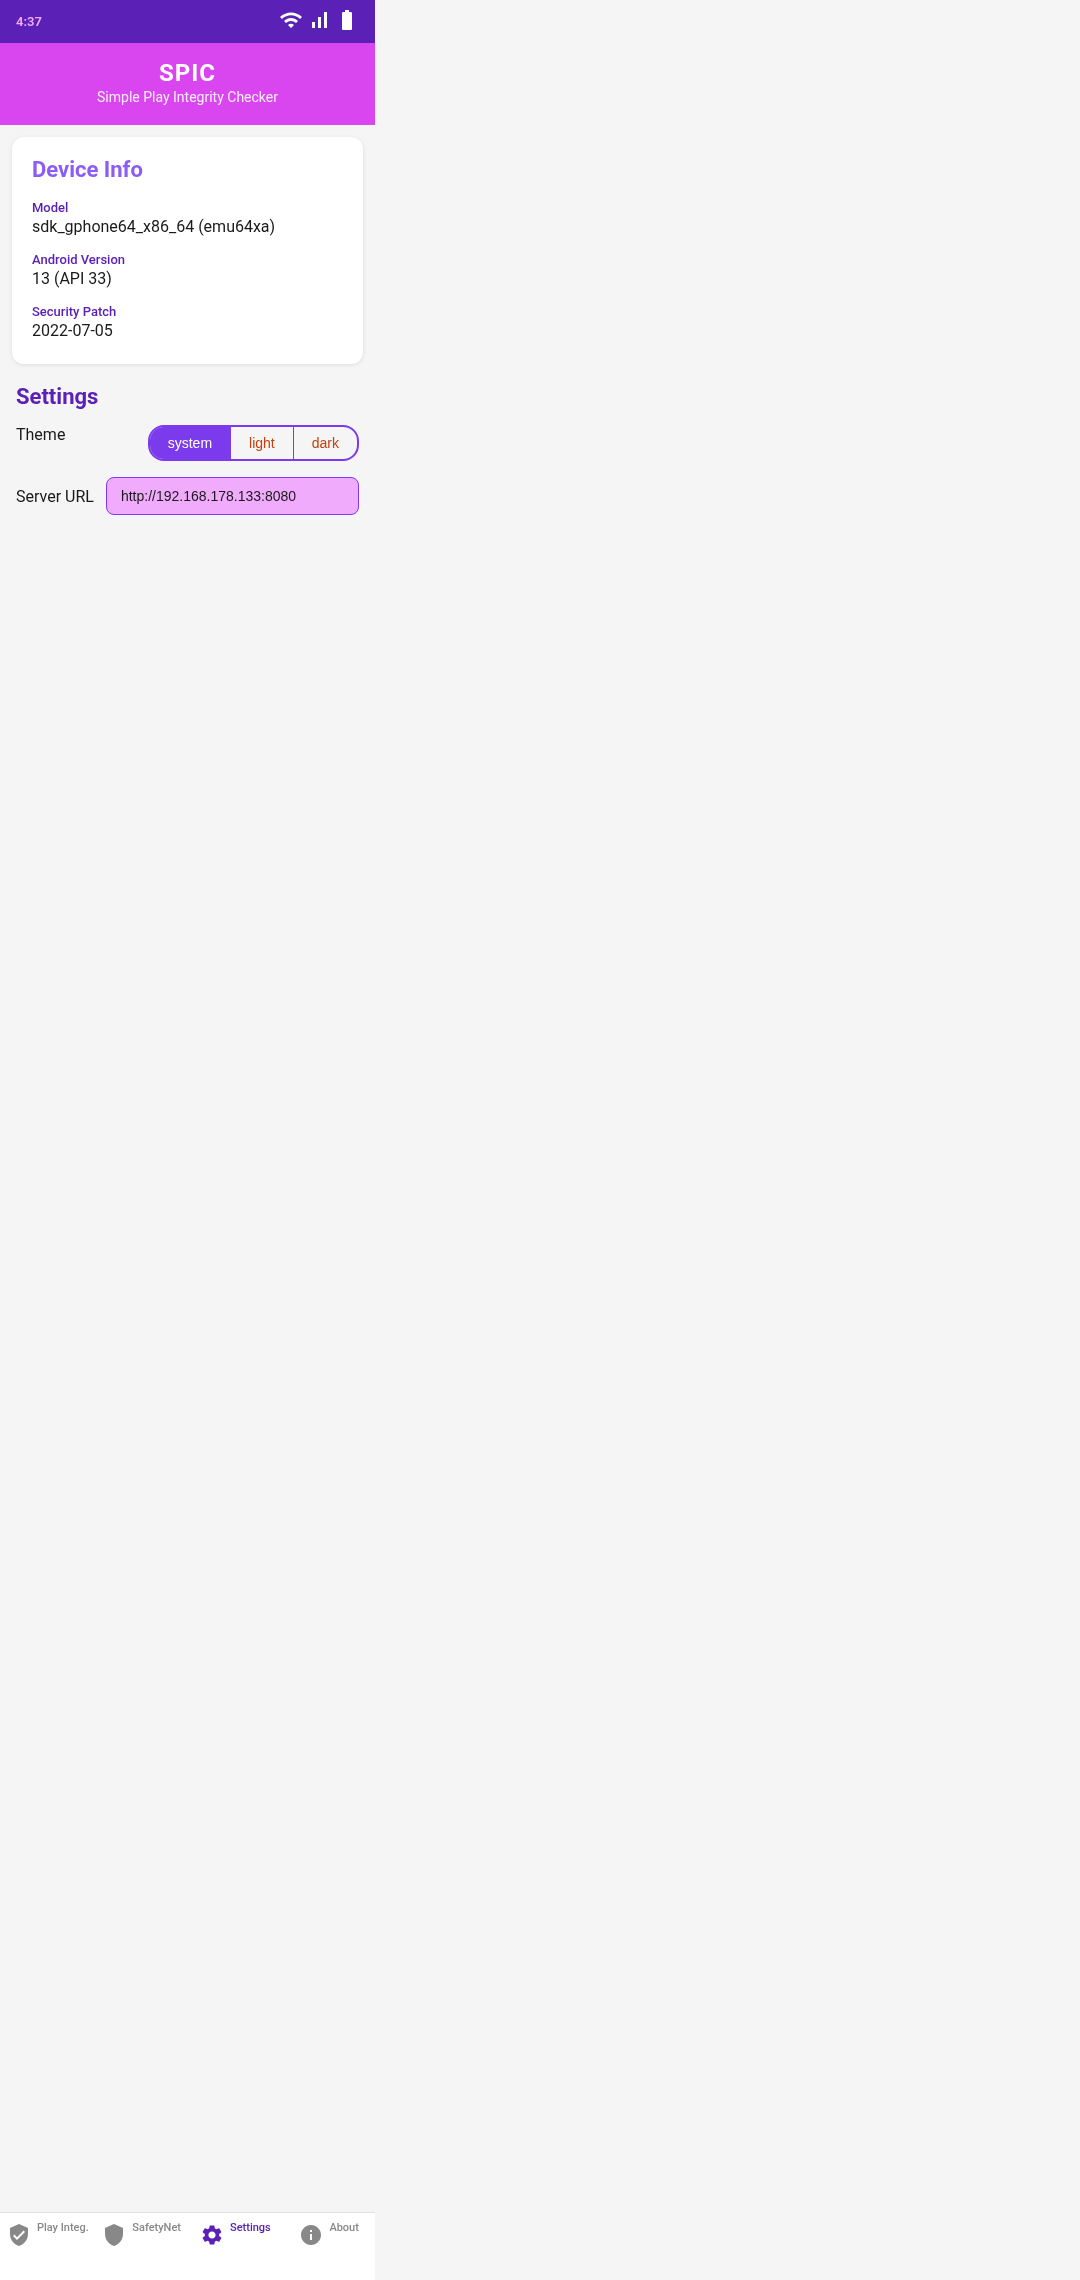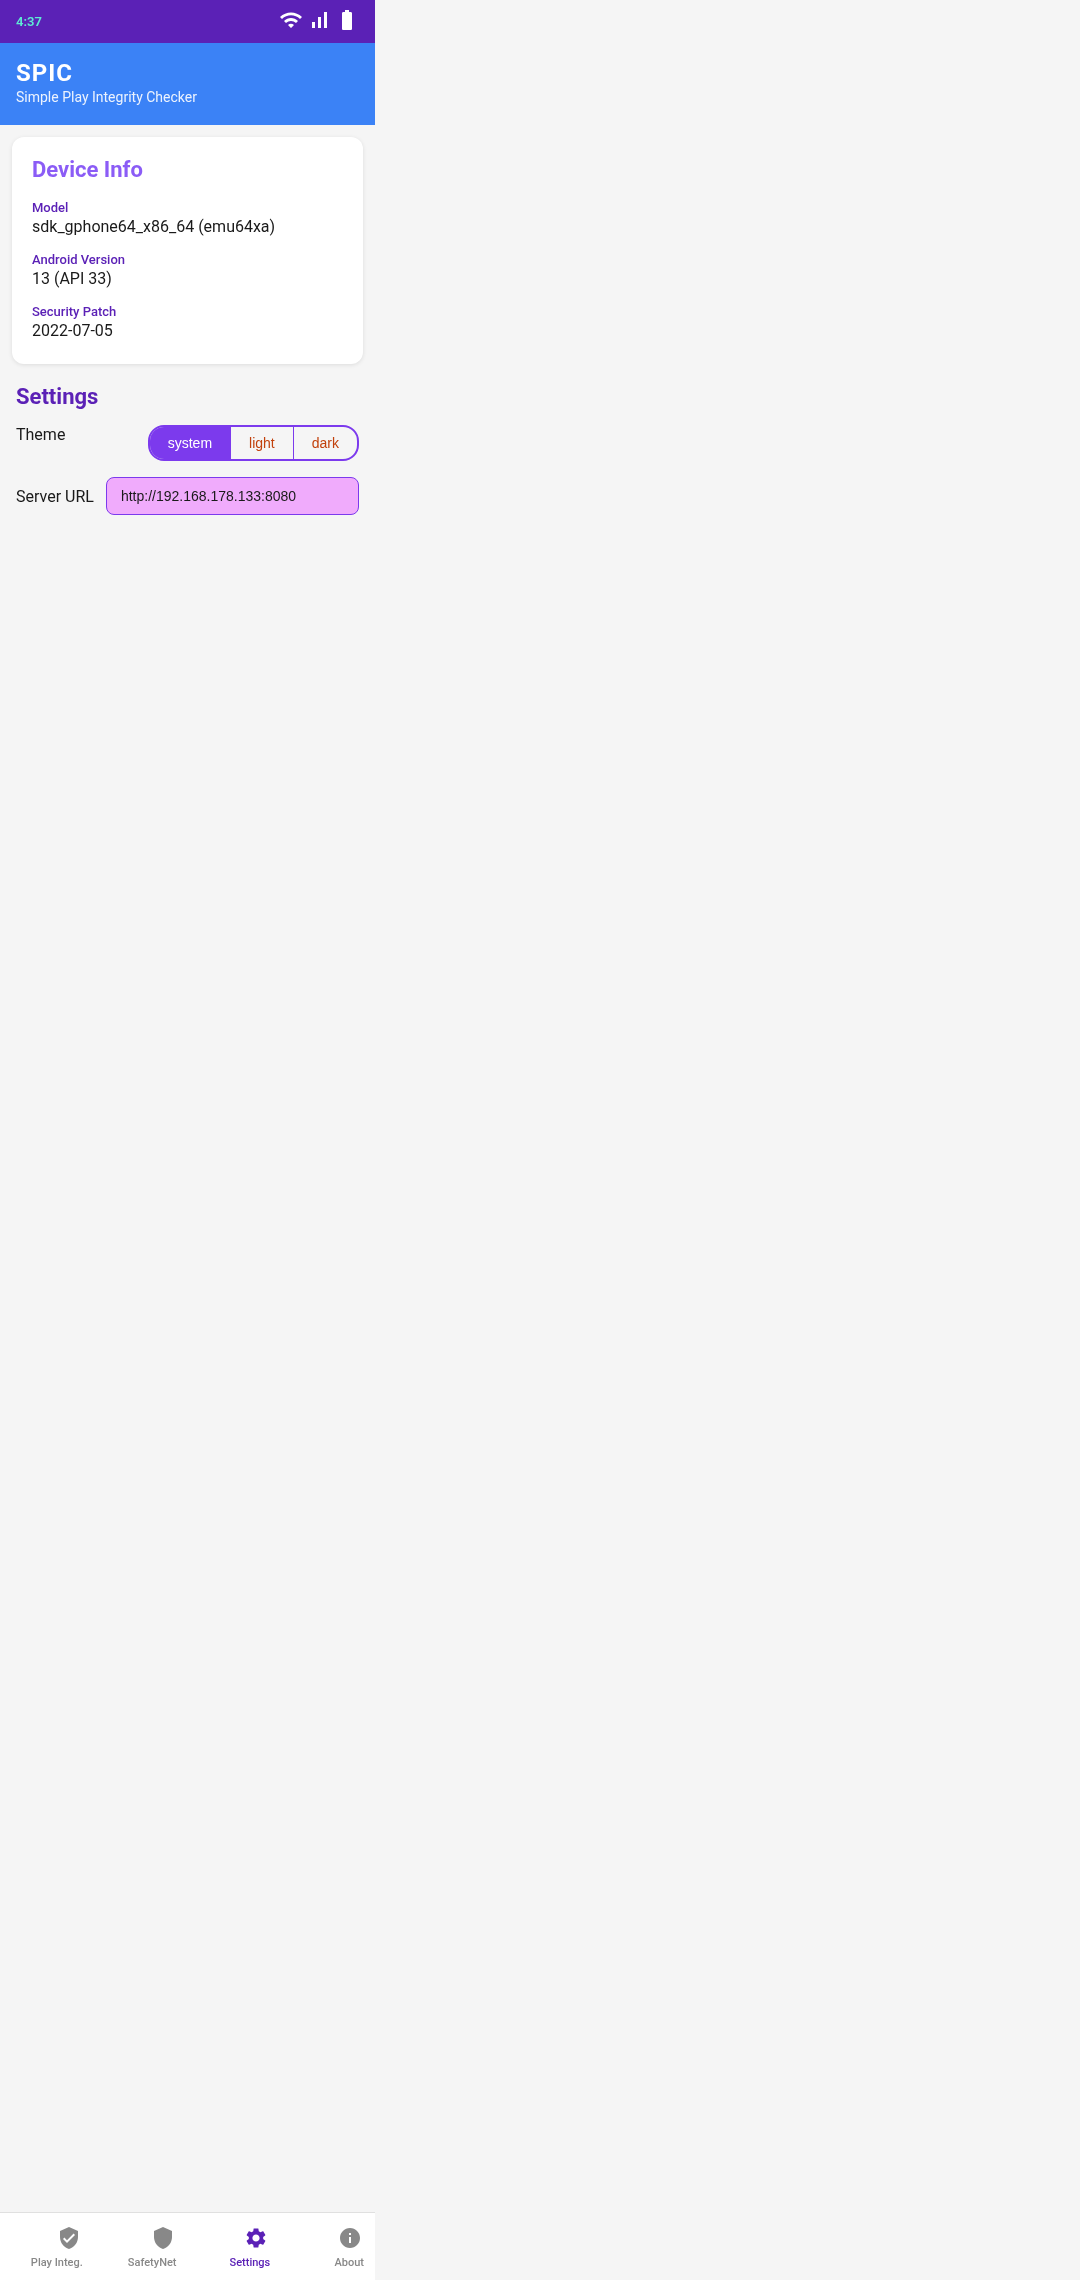--- a/index.html
+++ b/index.html
@@ -14,44 +14,44 @@
       min-height: 100vh;
       background-color: #f5f5f5;
       font-family: 'Roboto', Arial, sans-serif;
       position: relative;
       overflow-x: hidden;
     }
 
     
     .status-bar {
       background-color: #5b21b6;
-      color: #5eead4;
+      color: #f0abfc;
       display: flex;
       justify-content: space-between;
       align-items: center;
       padding: 8px 16px;
       font-size: 13px;
       font-weight: 500;
     }
 
     .status-bar-time {
       font-weight: 600;
     }
 
     .status-bar-icons {
       display: flex;
       gap: 4px;
       align-items: center;
     }
 
     
     .app-header {
-      background-color: #3b82f6;
+      background-color: #d946ef;
       color: white;
-      text-align: left;
+      text-align: center;
       padding: 16px 16px 20px;
     }
 
     .app-title {
       font-size: 24px;
       font-weight: 700;
       letter-spacing: 1px;
     }
 
     .app-subtitle {
@@ -183,26 +183,25 @@
       width: 375px;
       background: white;
       display: flex;
       border-top: 1px solid #e0e0e0;
       height: 68px;
     }
 
     .nav-item {
       flex: 1;
       display: flex;
-      flex-direction: column;
-      align-items: flex-end;
+      align-items: flex-start;
       justify-content: center;
       gap: 4px;
       cursor: pointer;
-      padding: 8px 11px;
+      padding: 8px 4px;
     }
 
     .nav-item.active .nav-icon,
     .nav-item.active .nav-label {
       color: #5b21b6;
     }
 
     .nav-item:not(.active) .nav-icon,
     .nav-item:not(.active) .nav-label {
       color: #888;

